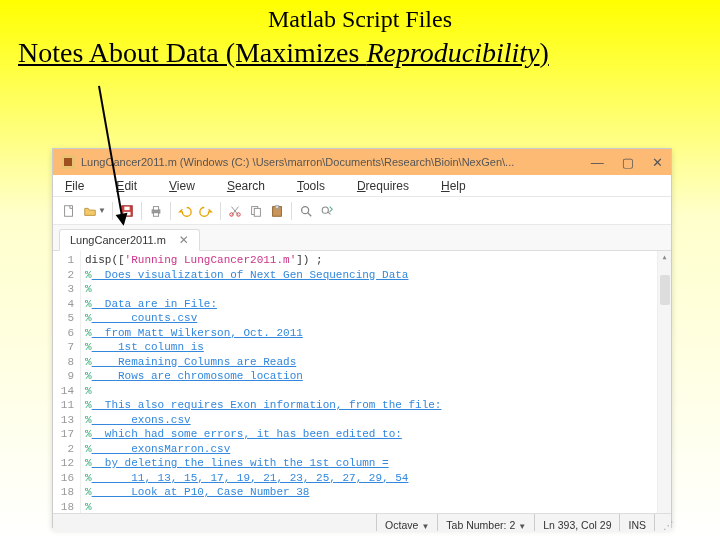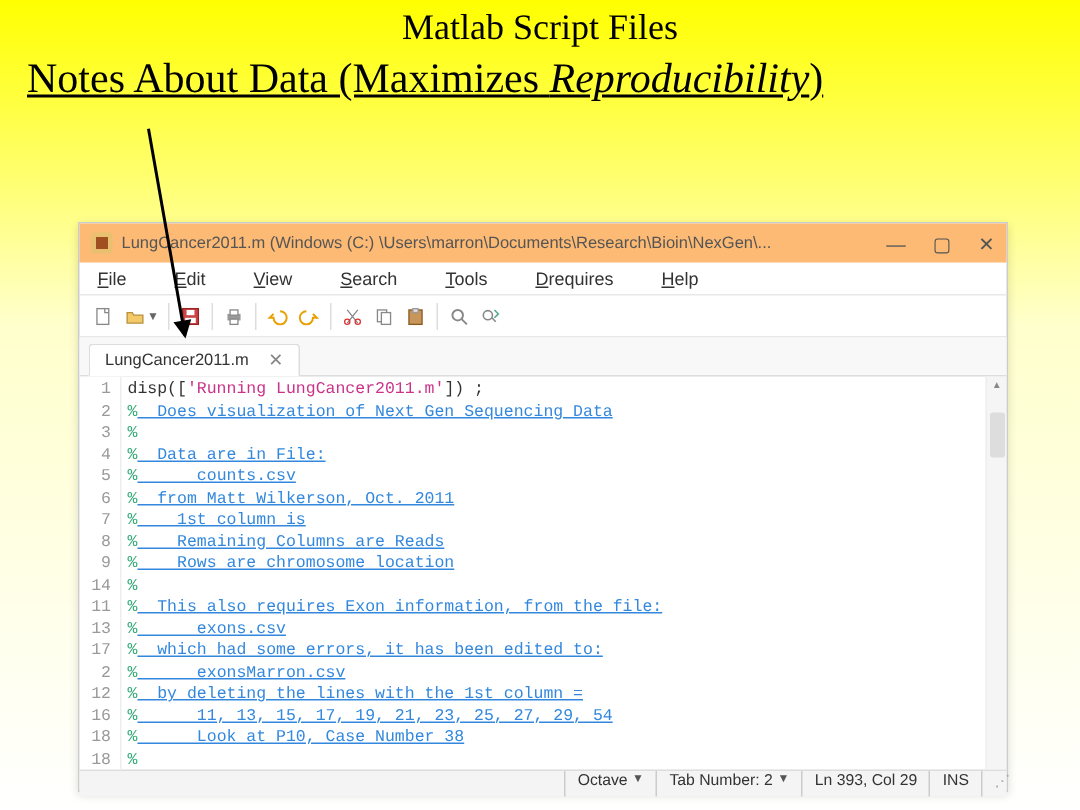--- a/index.html
+++ b/index.html
@@ -173,21 +173,21 @@
     border-top: 1px solid #ddd;
     font-size: 10.5px;
     color: #333;
     background: #f4f4f4;
   }
   .statusbar .cell {
     border-left: 1px solid #ccc;
     padding: 0 8px;
     height: 100%;
     display: flex;
-    align-items: flex-start;
+    align-items: flex-end;
     gap: 3px;
   }
   .statusbar .caret { font-size: 8px; color: #555; }
   .resize { width: 14px; text-align: center; color: #aaa; }
 </style>
 </head>
 <body>
 
 <div class="title">Matlab Script Files</div>
 <div class="subtitle">

